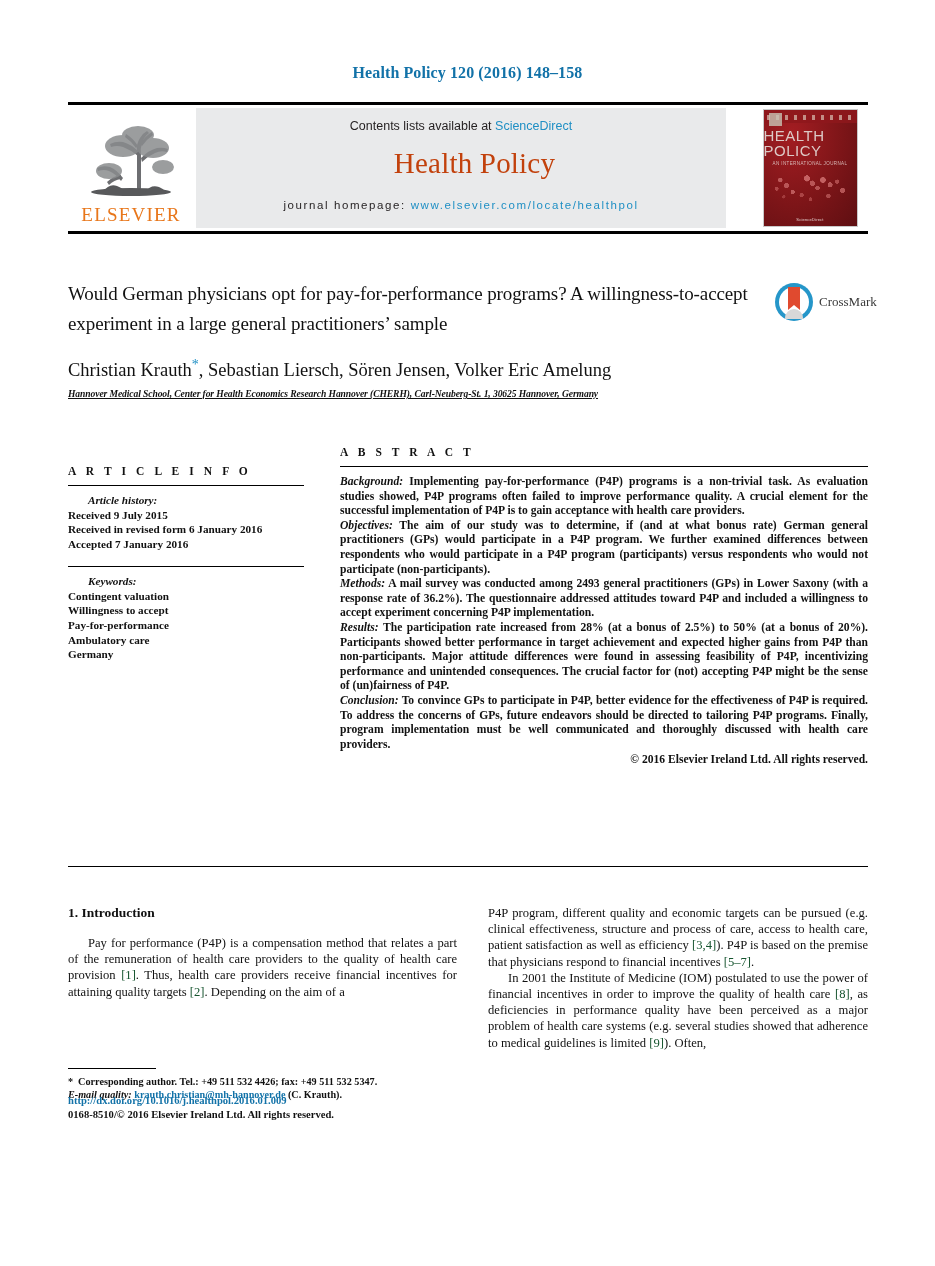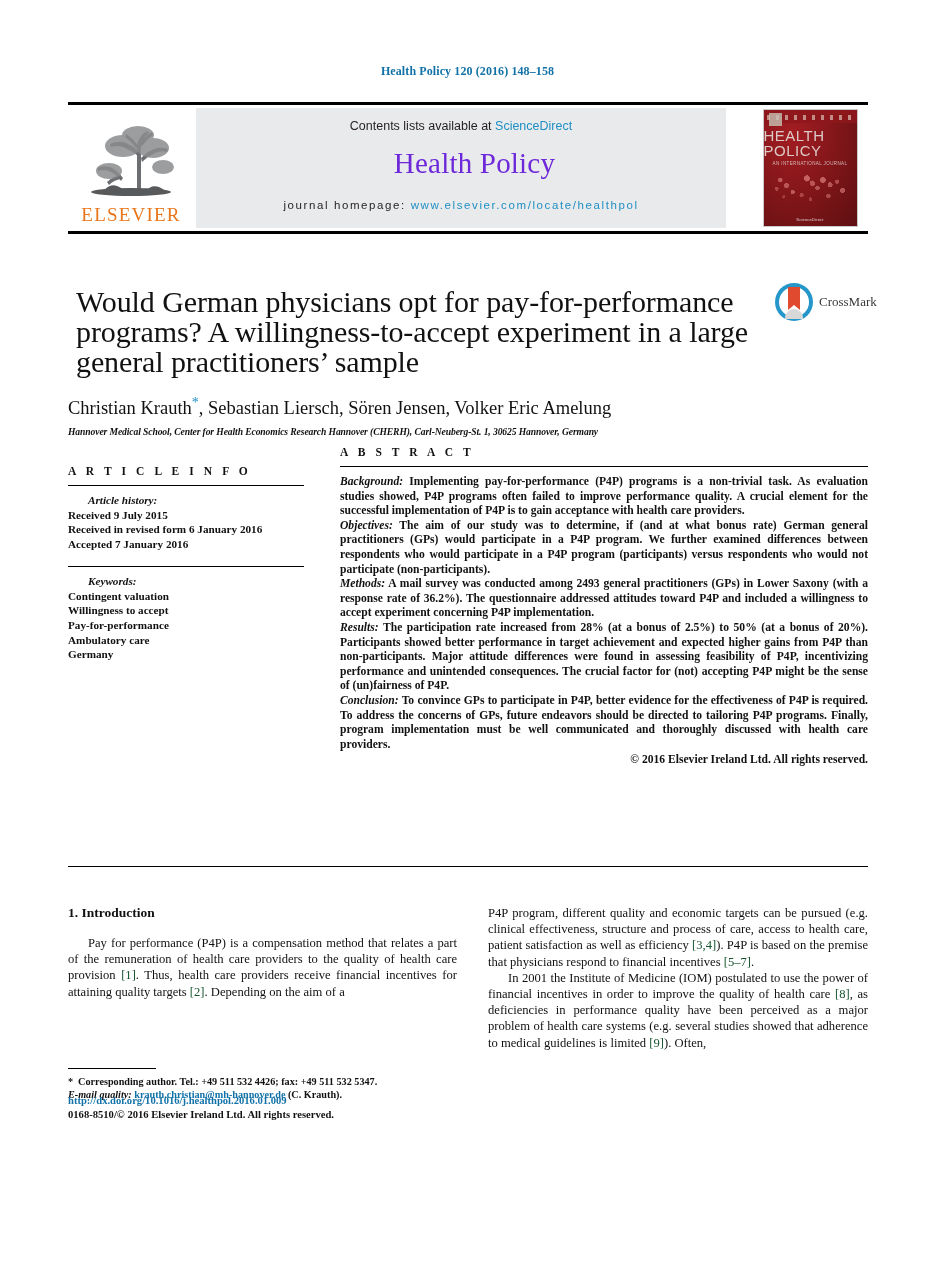--- a/index.html
+++ b/index.html
@@ -25,21 +25,21 @@
 
   
   .running-head {
     position: absolute;
     left: 0;
     top: 64px;
     width: 935px;
     text-align: center;
     font-family: "Liberation Serif", serif;
     font-weight: bold;
-    font-size: 12px;
+    font-size: 16px;
     color: #1272a8;
     letter-spacing: .1px;
   }
 
   
   .masthead {
     position: absolute;
     left: 68px;
     top: 102px;
     width: 800px;
@@ -103,21 +103,21 @@
     font-size: 12.5px;
     color: #231f20;
   }
   .contents-line .sd {
     color: #1f8fc4;
   }
   .journal-name {
     margin-top: 14px;
     font-family: "Liberation Serif", serif;
     font-size: 29px;
-    color: #6d28d9;
+    color: #c2410c;
     letter-spacing: .2px;
     padding-left: 27px;
   }
   .homepage-line {
     margin-top: 19px;
     font-family: "Liberation Sans", sans-serif;
     font-size: 11.5px;
     letter-spacing: 1.6px;
     color: #231f20;
   }
@@ -225,25 +225,25 @@
 
   
   .title-block {
     position: absolute;
     left: 68px;
     top: 279px;
     width: 690px;
   }
   .art-title {
     font-family: "Liberation Serif", serif;
-    font-size: 30px;
+    font-size: 19px;
     line-height: 30px;
     color: #111;
     font-weight: normal;
-    margin: 8px;
+    margin: 0;
     letter-spacing: -0.1px;
   }
   .authors {
     margin-top: 18px;
     font-family: "Liberation Serif", serif;
     font-size: 18.5px;
     color: #111;
     letter-spacing: 0px;
   }
   .authors .star {
@@ -252,20 +252,21 @@
     vertical-align: super;
   }
   .affil {
     margin-top: 7px;
     font-family: "Liberation Serif", serif;
     font-style: italic;
     font-weight: bold;
     font-size: 9.6px;
     color: #111;
     letter-spacing: -0.1px;
+    text-decoration: underline;
   }
 
   .crossmark {
     position: absolute;
     left: 775px;
     top: 282px;
     width: 96px;
     height: 40px;
     display: flex;
     align-items: center;

